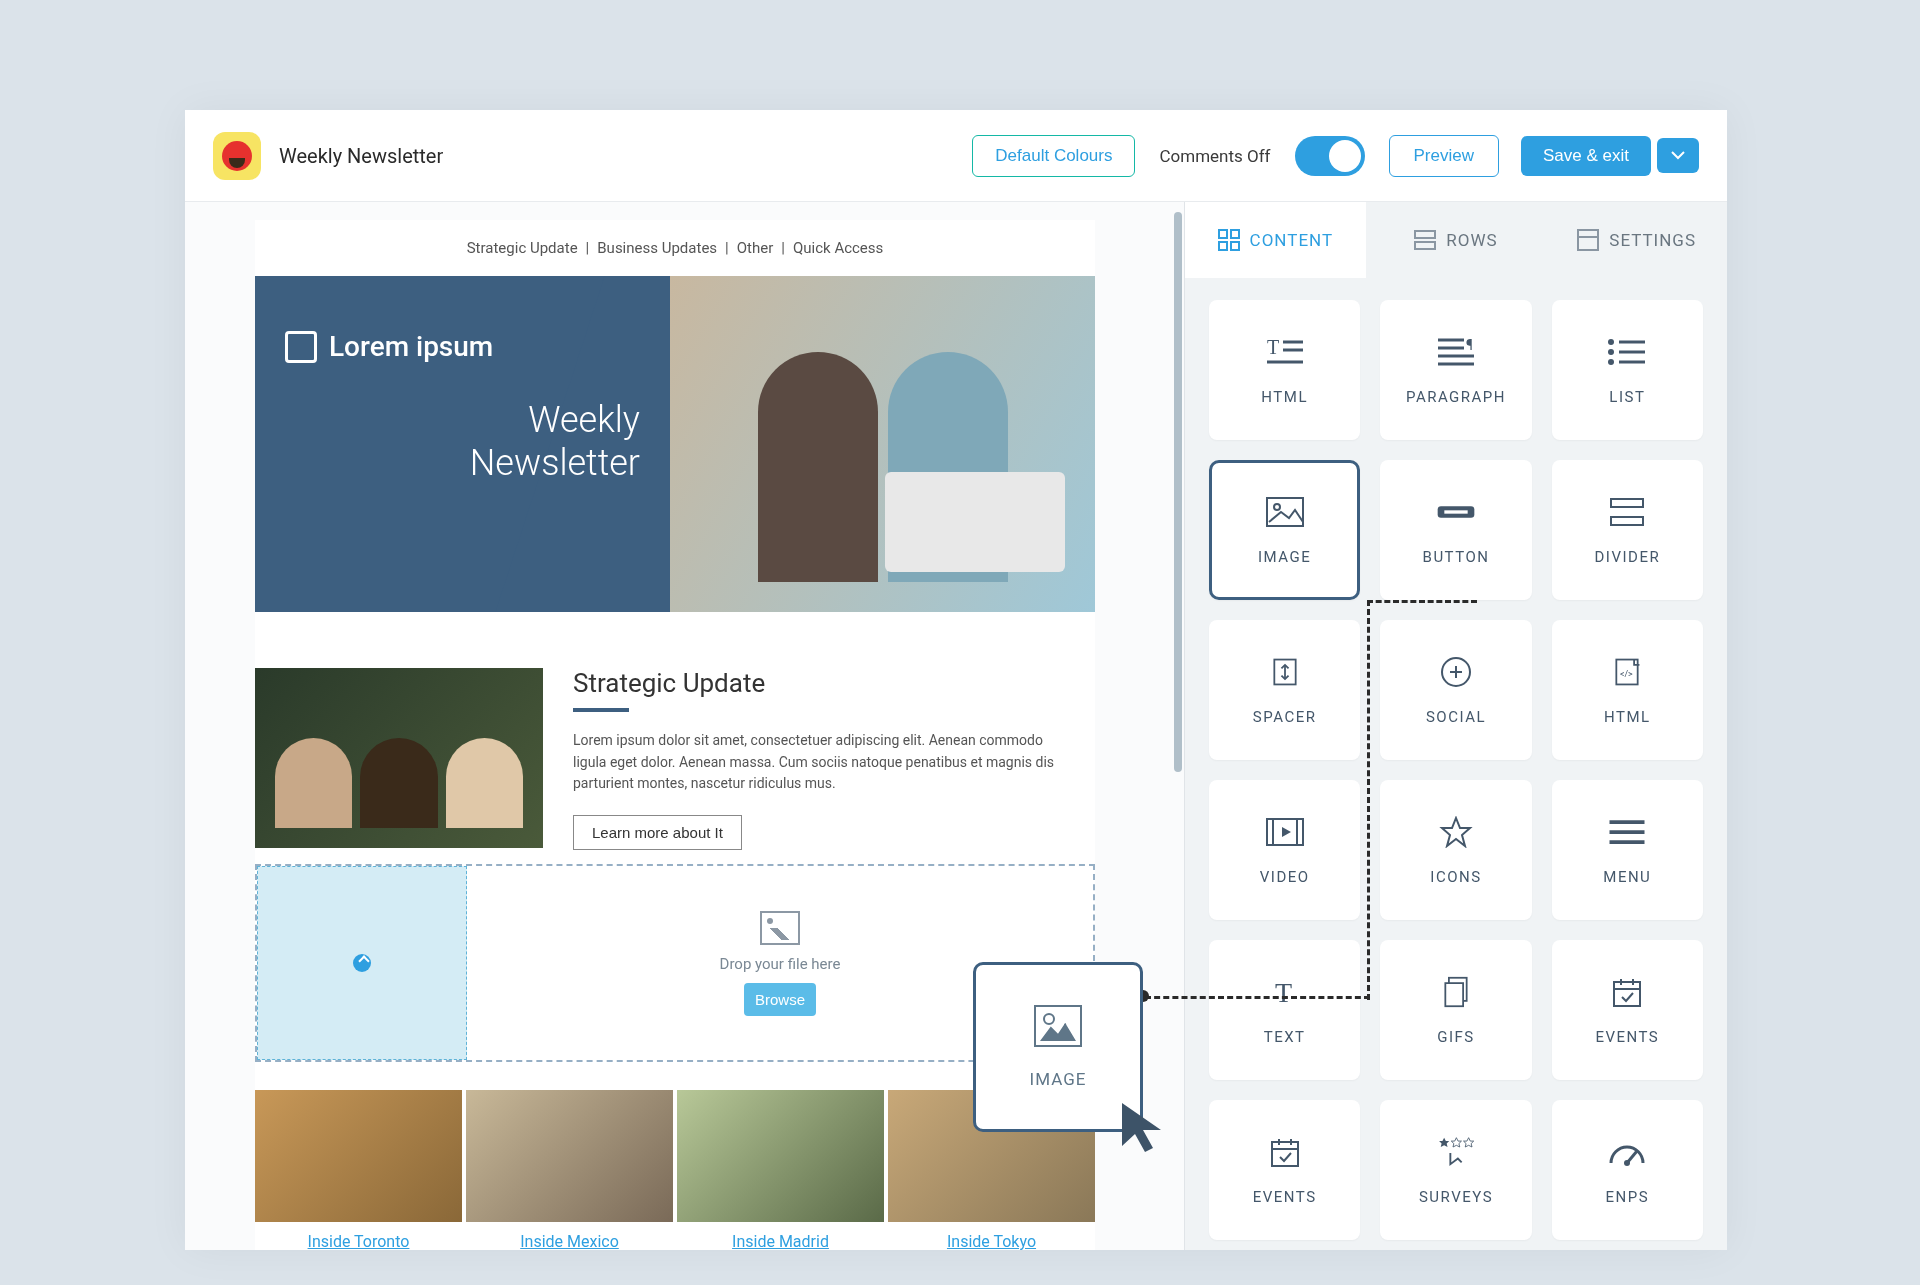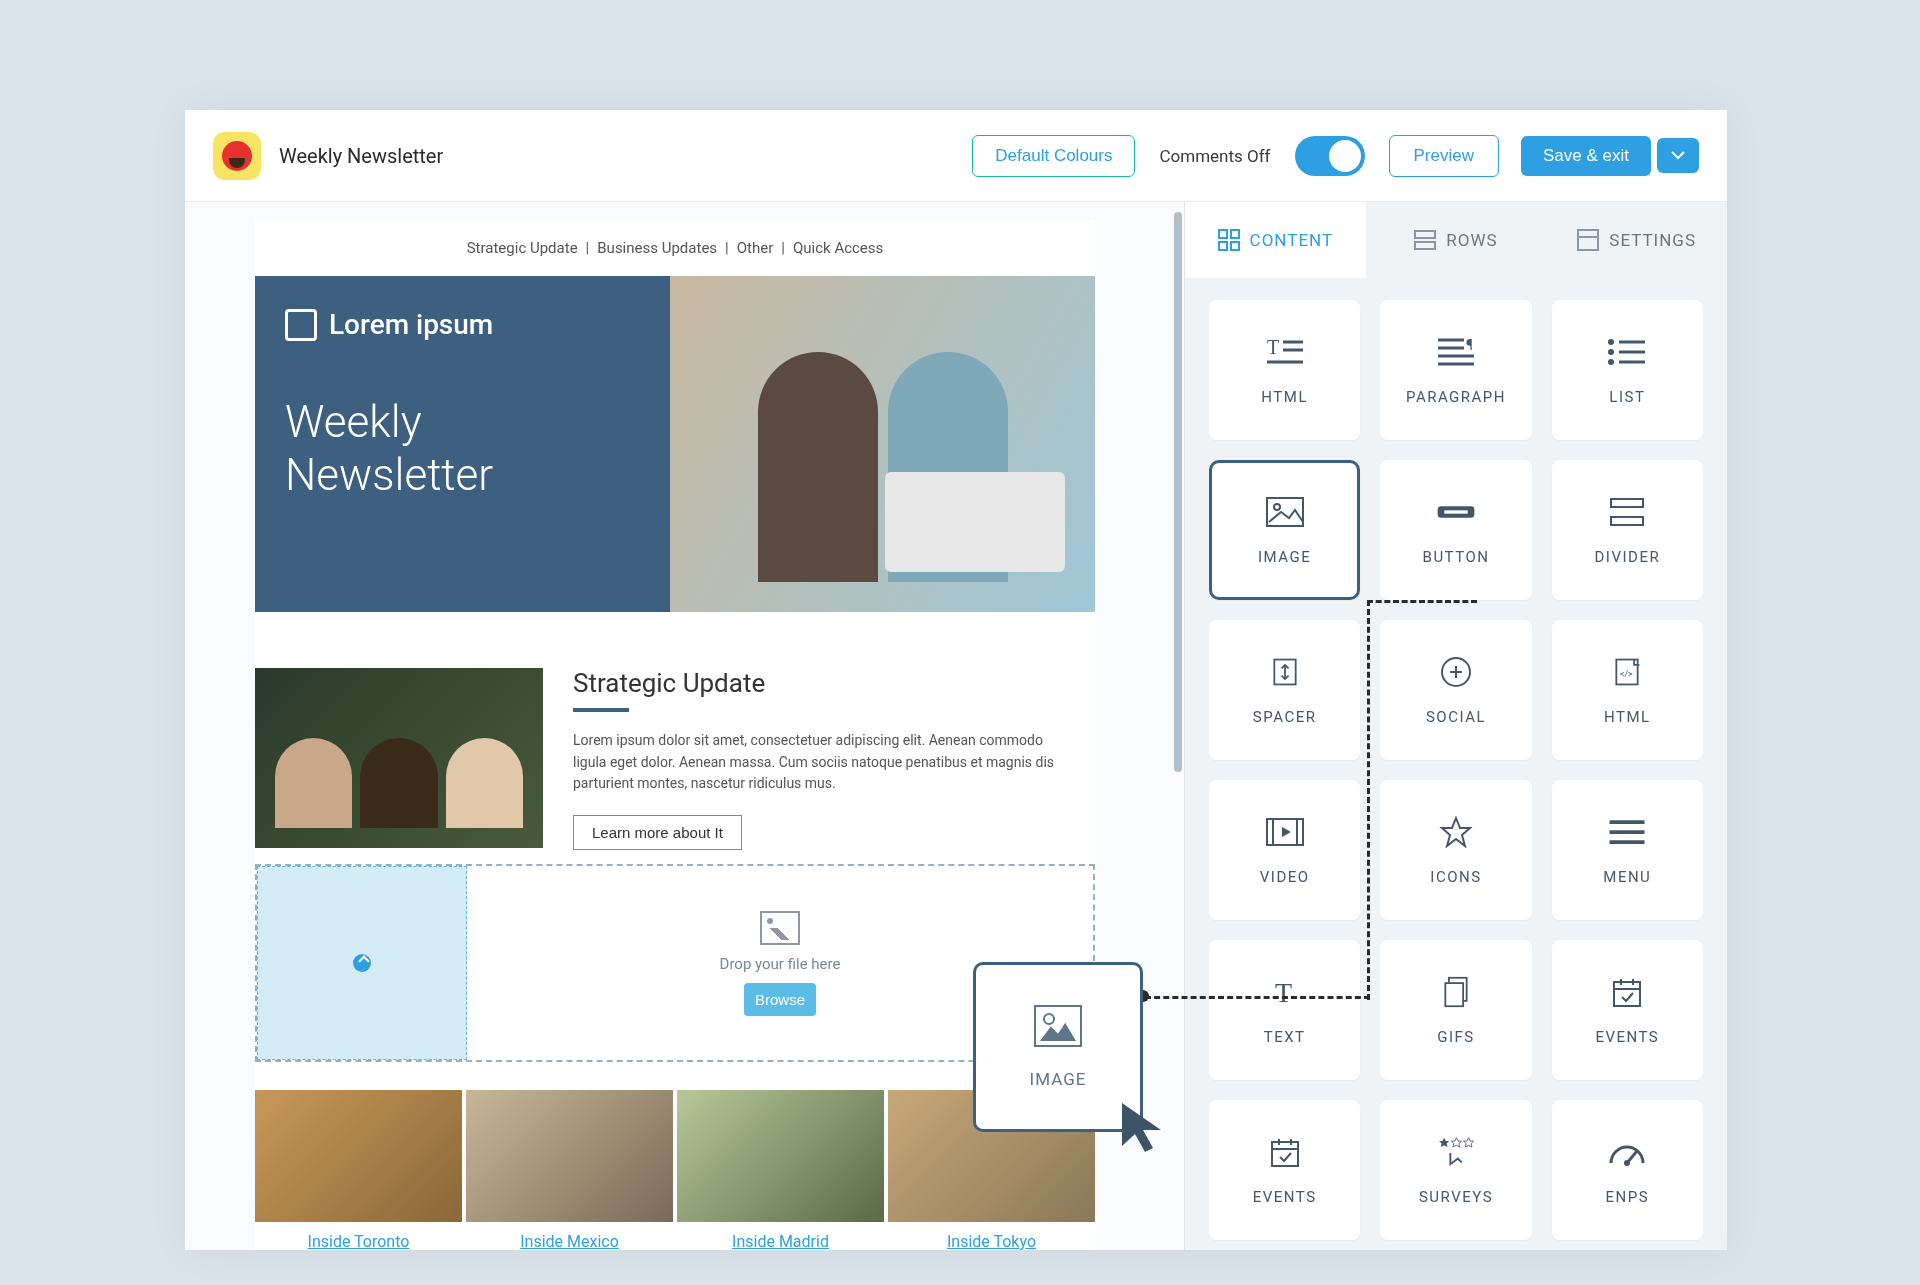--- a/index.html
+++ b/index.html
@@ -150,46 +150,47 @@
 .hero {
   height: 336px;
   display:flex;
   position:relative;
   overflow:hidden;
 }
 .hero-left {
   width: 415px;
   background: #3d5f80;
   position:relative;
-  padding: 32px 30px;
+  padding: 54px 30px;
   color:#fff;
 }
 .hero-left::after {
   content:'';
   position:absolute;
   top:0; right:-120px;
   width: 240px; height: 100%;
   background:#3d5f80;
   transform: skewX(-18deg);
 }
 .hero-logo-row { display:flex; align-items:center; gap:12px; position:relative; z-index:2;}
 .hero-icon {
   width:32px;height:32px;
   border:3px solid #fff;
   border-radius:4px;
   position:relative;
 }
 .hero-logo-text { font-size:28px; font-weight:500; }
 .hero-title {
-  font-size: 44px;
+  font-size: 36px;
   font-weight: 300;
   line-height: 1.2;
-  margin-top: 55px;
+  margin-top: 36px;
   position:relative; z-index:2;
   white-space: pre-line;
+  text-align: right;
 }
 .hero-photo {
   flex:1;
   background: linear-gradient(120deg,#c8b8a0,#9fc8d8);
   position:relative;
 }
 .photo-people {
   position:absolute; inset:0;
   display:flex; align-items:flex-end; justify-content:center;
   gap:10px;

